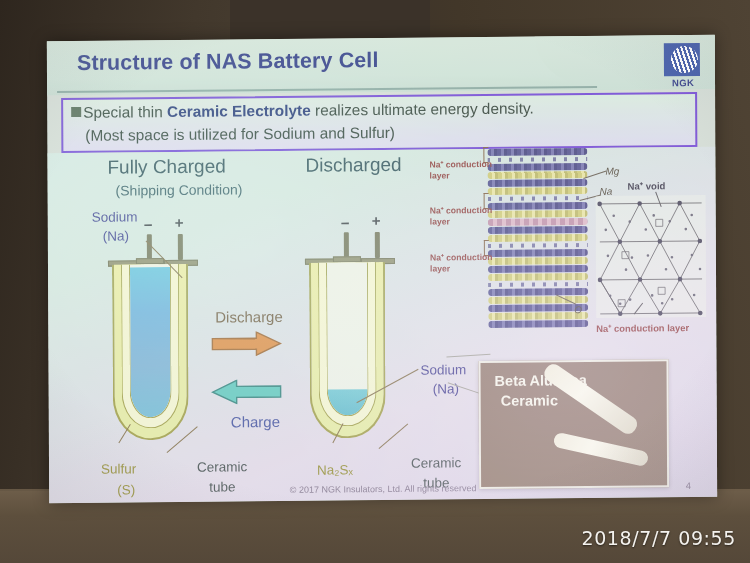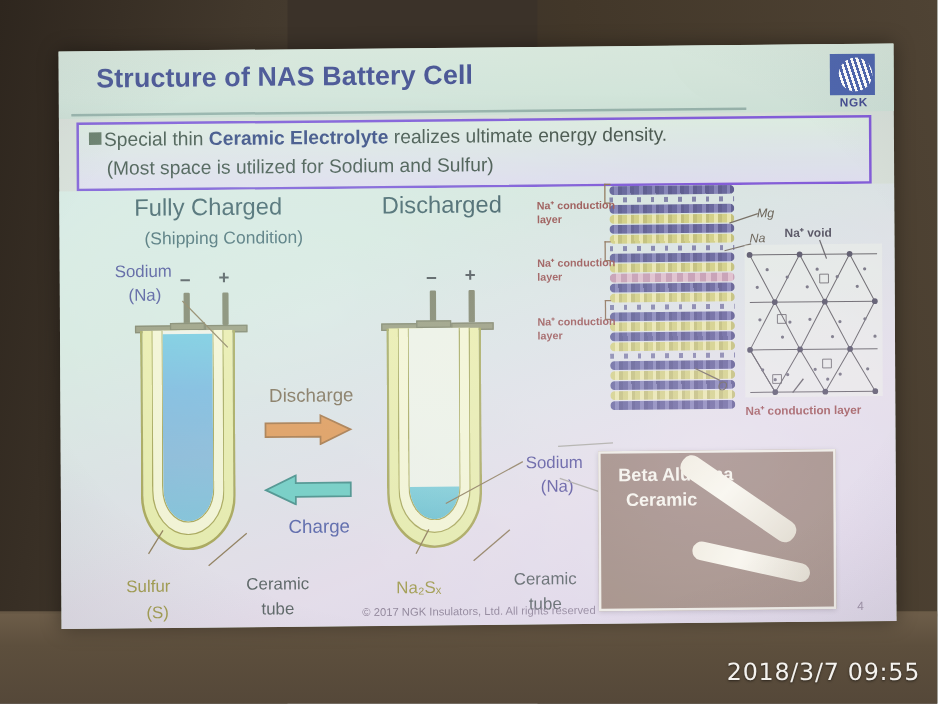--- a/index.html
+++ b/index.html
@@ -486,14 +486,14 @@
       </div>
 
       <div id="footer">© 2017  NGK Insulators, Ltd.  All rights reserved</div>
       <div id="page-no">4</div>
     </div>
 
     <div id="slide-wash"></div>
     <div id="slide-vignette"></div>
   </div>
 
-  <div id="timestamp">2018/3/7  09:55</div>
+  <div id="timestamp">2018/7/7  09:55</div>
 </div>
 
 </body></html>

